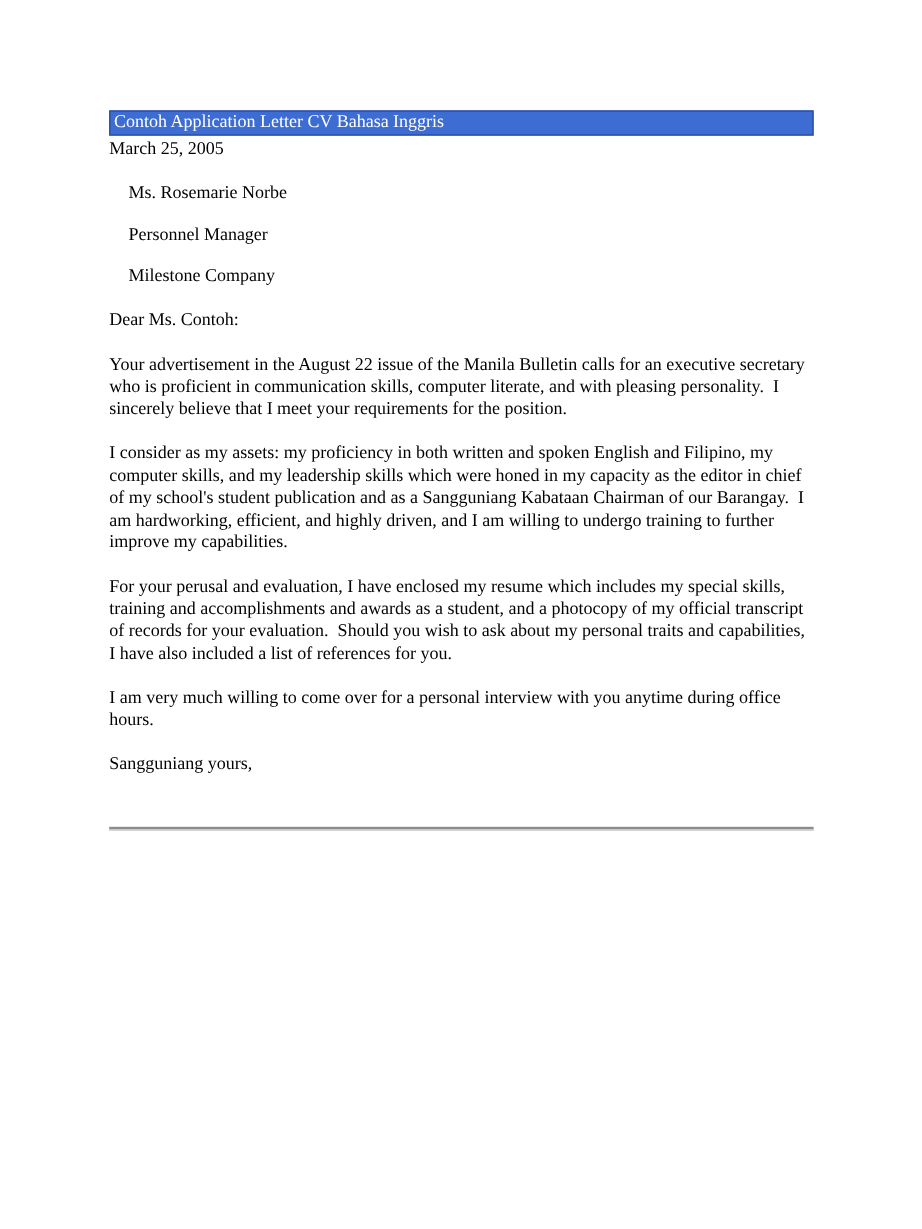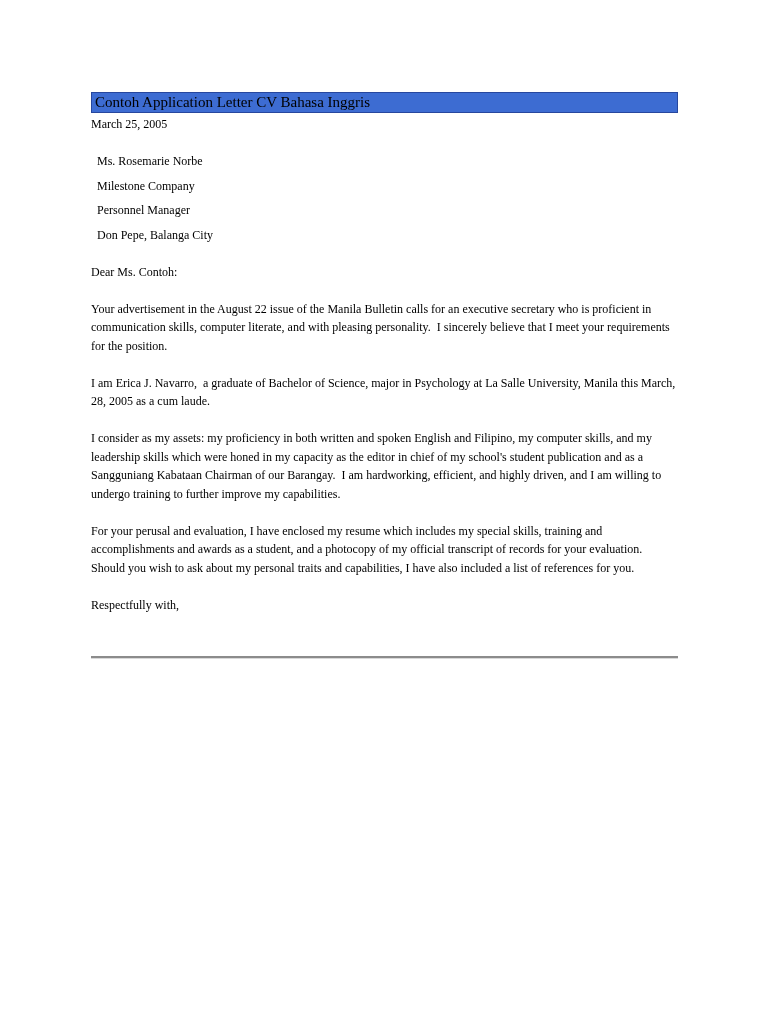--- a/index.html
+++ b/index.html
@@ -22,36 +22,36 @@
   }
   .content {
     position: absolute;
     top: 92px;
     left: 91px;
     width: 587px;
   }
   .title-bar {
     background: #3d6cd2;
     border: 1px solid #27479e;
-    color: #000000;
+    color: #ffffff;
     font-size: 15px;
     line-height: 16px;
     padding: 1px 3px 2px 3px;
     margin: 0 0 2px 0;
     box-sizing: border-box;
     width: 100%;
   }
   .line, p {
-    font-size: 12px;
+    font-size: 15px;
     line-height: 18.5px;
     margin: 0 0 18.5px 0;
     white-space: pre-wrap;
   }
   .tight-block p {
-    margin: 6px;
+    margin: 16px;
   }
   .tight-block {
     margin: 0 0 18.5px 0;
   }
   .sig {
     margin-bottom: 0;
   }
   .divider {
     margin-top: 42px;
     height: 2px;
@@ -68,31 +68,30 @@
   <div class="content">
 
     <div class="title-bar">
       <span>Contoh Application Letter CV Bahasa Inggris</span>
     </div>
 
     <p class="line">March 25, 2005</p>
 
     <div class="tight-block">
       <p>Ms. Rosemarie Norbe</p>
+      <p>Personnel Manager</p>
       <p>Milestone Company</p>
-      <p>Personnel Manager</p>
-      <p>Don Pepe, Balanga City</p>
     </div>
 
     <p>Dear Ms. Contoh:</p>
 
     <p>Your advertisement in the August 22 issue of the Manila Bulletin calls for an executive secretary who is proficient in communication skills, computer literate, and with pleasing personality.  I sincerely believe that I meet your requirements for the position.</p>
-    <p>I am Erica J. Navarro,  a graduate of Bachelor of Science, major in Psychology at La Salle University, Manila this March, 28, 2005 as a cum laude.</p>
     <p>I consider as my assets: my proficiency in both written and spoken English and Filipino, my computer skills, and my leadership skills which were honed in my capacity as the editor in chief of my school's student publication and as a Sangguniang Kabataan Chairman of our Barangay.  I am hardworking, efficient, and highly driven, and I am willing to undergo training to further improve my capabilities.</p>
     <p>For your perusal and evaluation, I have enclosed my resume which includes my special skills, training and accomplishments and awards as a student, and a photocopy of my official transcript of records for your evaluation.  Should you wish to ask about my personal traits and capabilities, I have also included a list of references for you.</p>
+    <p>I am very much willing to come over for a personal interview with you anytime during office hours.</p>
 
-    <p>Respectfully with,</p>
+    <p>Sangguniang yours,</p>
 
 
     <div class="divider"></div>
 
   </div>
 </div>
 
 </body></html>

